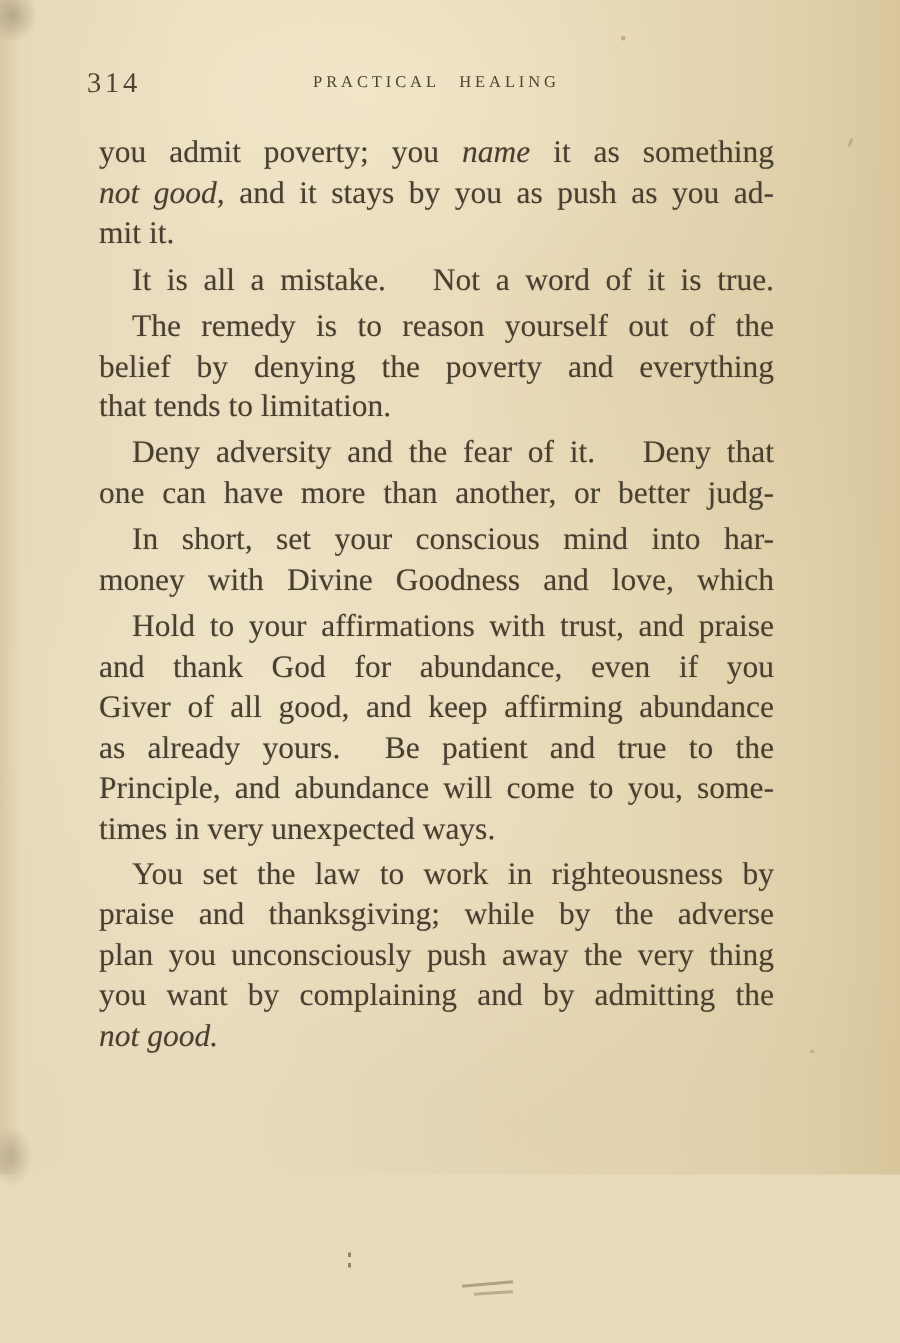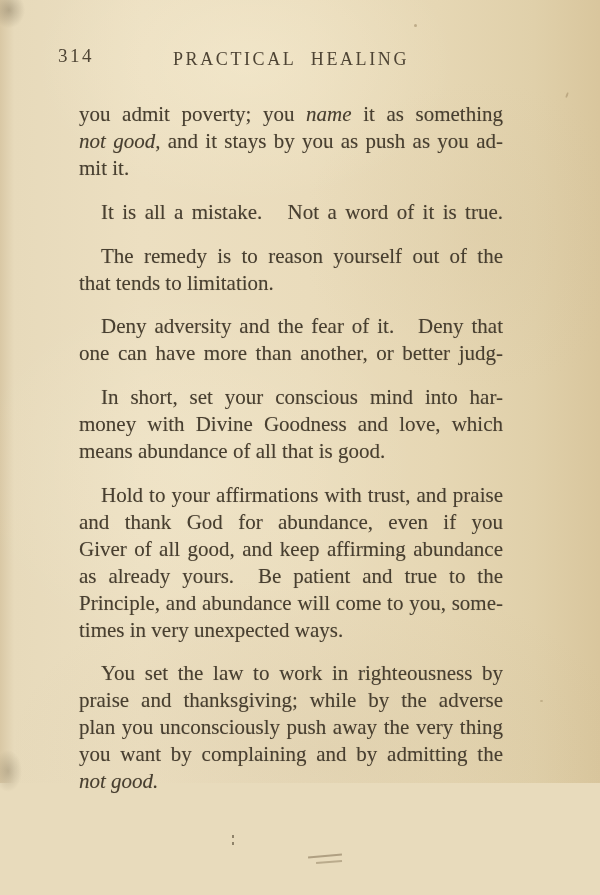--- a/index.html
+++ b/index.html
@@ -49,35 +49,35 @@
     left: 58px; top: 45px;
     font-size: 19px;
     letter-spacing: 2.5px;
     color: #4e4434;
   }
   .running-title {
     position: absolute;
     left: 62px; top: 49px;
     width: 458px;
     text-align: center;
-    font-size: 18px;
+    font-size: 11px;
     letter-spacing: 2.6px;
     word-spacing: 8px;
     color: #4e4434;
   }
   .page-text {
     position: absolute;
     left: 62px; top: 84px;
     width: 458px;
     font-size: 21px;
     line-height: 26.9px;
     color: #483f30;
     text-shadow: 0 0.3px 0.8px rgba(72,63,48,0.35);
   }
-  .para { margin: 17px; }
+  .para { margin: 4px; }
   .line {
     text-align: justify;
     text-align-last: justify;
     white-space: pre-wrap;
   }
   .line.last {
     text-align-last: left;
   }
   .line.indent { text-indent: 22px; }
   .seg.italic { font-style: italic; }
@@ -137,30 +137,30 @@
       <div class="para">
         <div class="line"><span class="seg">you admit poverty; you </span><span class="seg italic">name</span><span class="seg"> it as something</span></div>
         <div class="line"><span class="seg italic">not good,</span><span class="seg"> and it stays by you as push as you ad-</span></div>
         <div class="line last"><span class="seg">mit it.</span></div>
       </div>
       <div class="para">
         <div class="line indent"><span class="seg">It is all a mistake.   Not a word of it is true.</span></div>
       </div>
       <div class="para">
         <div class="line indent"><span class="seg">The remedy is to reason yourself out of the</span></div>
+        <div class="line"><span class="seg">belief by denying the poverty and everything</span></div>
         <div class="line last"><span class="seg">that tends to limitation.</span></div>
       </div>
       <div class="para">
         <div class="line indent"><span class="seg">Deny adversity and the fear of it.   Deny that</span></div>
         <div class="line"><span class="seg">one can have more than another, or better judg-</span></div>
       </div>
       <div class="para">
         <div class="line indent"><span class="seg">In short, set your conscious mind into har-</span></div>
         <div class="line"><span class="seg">money with Divine Goodness and love, which</span></div>
-        <div class="line last"><span class="seg">means abundance of all that is good.</span></div>
       </div>
       <div class="para">
         <div class="line indent"><span class="seg">Hold to your affirmations with trust, and praise</span></div>
         <div class="line"><span class="seg">and thank God for abundance, even if you</span></div>
         <div class="line"><span class="seg">Giver of all good, and keep affirming abundance</span></div>
         <div class="line"><span class="seg">as already yours.  Be patient and true to the</span></div>
         <div class="line"><span class="seg">Principle, and abundance will come to you, some-</span></div>
         <div class="line last"><span class="seg">times in very unexpected ways.</span></div>
       </div>
       <div class="para">

